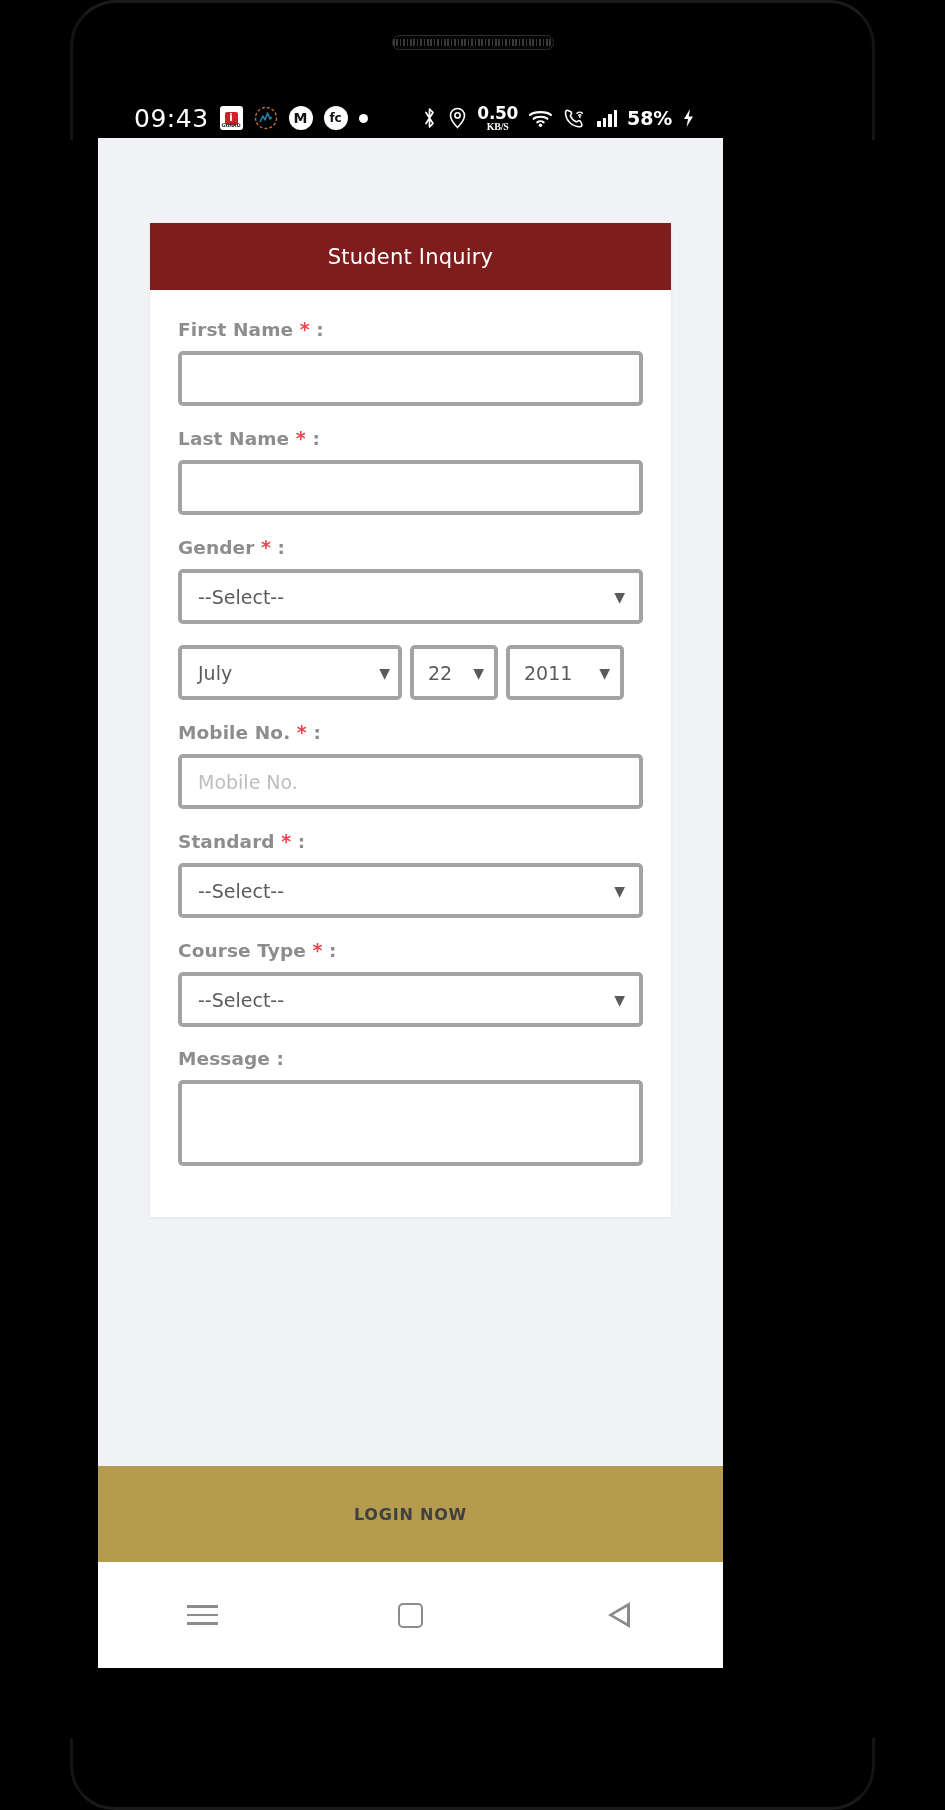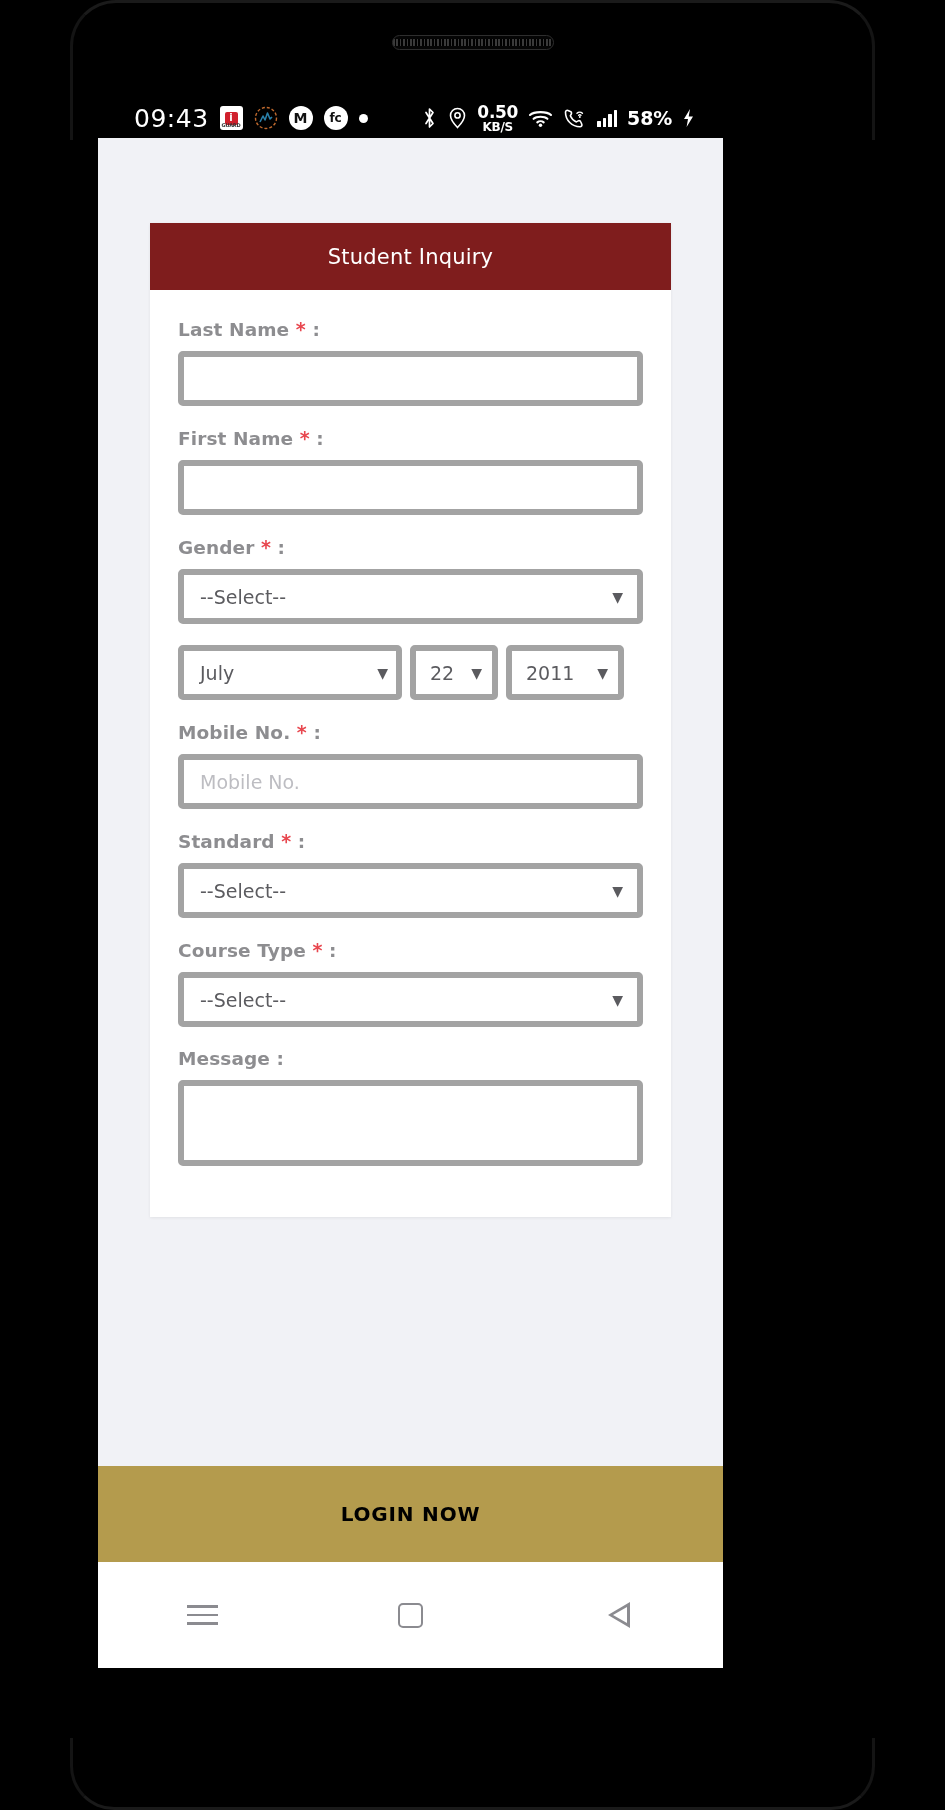--- a/index.html
+++ b/index.html
@@ -66,21 +66,21 @@
   .ni-guard { background: #fff; border-radius: 3px; width: 23px; height: 24px;
               display:flex; flex-direction:column; align-items:center; justify-content:center; }
   .ni-guard .g-red { background:#d0202c; color:#fff; width:13px; height:13px;
                      font-size:10px; font-weight:700; display:flex;
                      align-items:center; justify-content:center; border-radius:2px; }
   .ni-guard .g-txt { font-size:5px; color:#333; font-weight:700; letter-spacing:-.2px; }
   .ni-circle-w { background:#fff; color:#111; }
   .ni-dot { width: 9px; height: 9px; border-radius: 50%; background: #fff; }
   #netspeed { display: flex; flex-direction: column; align-items: center; line-height: 1; }
   #netspeed .ns-val { font-size: 17px; font-weight: 700; letter-spacing: -.3px; }
-  #netspeed .ns-unit { font-size: 12px; font-weight: 700; letter-spacing: -.2px; }
+  #netspeed .ns-unit { font-size: 10px; font-weight: 700; letter-spacing: -.2px; font-family: Liberation Serif, serif; }
   #battery-pct { font-size: 19px; font-weight: 600; letter-spacing: -.2px; }
   .signal-bars { display: flex; align-items: flex-end; gap: 2px; height: 18px; }
   .signal-bars i { width: 3.5px; background: #fff; display: block; border-radius: .5px; }
 
   
   #app-viewport {
     position: absolute; left: 98px; top: 138px;
     width: 625px; height: 1330px;
     background: #f1f2f6;
     overflow: hidden;
@@ -112,21 +112,21 @@
   .field-group { margin-bottom: 21px; }
   .field-label {
     font-size: 18.5px; font-weight: 700; color: #8d8d90;
     letter-spacing: .1px; margin-bottom: 11px; display: block;
   }
   .req-star { color: #e8474f; font-weight: 700; font-size: 19px; }
   .label-colon { color: #8d8d90; font-weight: 700; }
 
   .text-input, .select-box, .textarea-box {
     width: 100%; height: 55px;
-    border: 6px solid #a3a3a3;
+    border: 4px solid #a3a3a3;
     border-radius: 5px;
     background: #fff;
     font-size: 19px;
     color: #5b5b5f;
     padding: 0 16px;
     font-family: "DejaVu Sans", "Liberation Sans", sans-serif;
     display: flex; align-items: center;
   }
   .text-input.placeholder { color: #bdbdc2; }
   .textarea-box { height: 86px; align-items: flex-start; padding-top: 12px; }
@@ -143,21 +143,21 @@
   #bd-day .select-box, #bd-year .select-box { padding: 0 10px 0 14px; }
 
   
   #login-bar {
     position: absolute; left: 98px; top: 1466px;
     width: 625px; height: 96px;
     background: #b49b4d;
     display: flex; align-items: center; justify-content: center;
   }
   #login-bar-label {
-    color: #000000; font-size: 20px; font-weight: 700; letter-spacing: .8px;
+    color: #404040; font-size: 16px; font-weight: 700; letter-spacing: .8px;
   }
 
   
   #nav-bar {
     position: absolute; left: 98px; top: 1562px;
     width: 625px; height: 106px;
     background: #fff;
     display: flex; align-items: center; justify-content: space-around;
   }
   .nav-btn { width: 90px; height: 60px; display: flex;
@@ -276,30 +276,30 @@
     <div id="form-card">
 
       <div id="card-header">
         <span id="card-header-title">Student Inquiry</span>
       </div>
 
       <div id="card-body">
 
         <div class="field-group">
           <label class="field-label">
+            <span>First Name</span>
+            <span class="req-star">*</span>
+            <span class="label-colon">:</span>
+          </label>
+          <div class="text-input"></div>
+        </div>
+
+        <div class="field-group">
+          <label class="field-label">
             <span>Last Name</span>
-            <span class="req-star">*</span>
-            <span class="label-colon">:</span>
-          </label>
-          <div class="text-input"></div>
-        </div>
-
-        <div class="field-group">
-          <label class="field-label">
-            <span>First Name</span>
             <span class="req-star">*</span>
             <span class="label-colon">:</span>
           </label>
           <div class="text-input"></div>
         </div>
 
         <div class="field-group">
           <label class="field-label">
             <span>Gender</span>
             <span class="req-star">*</span>

